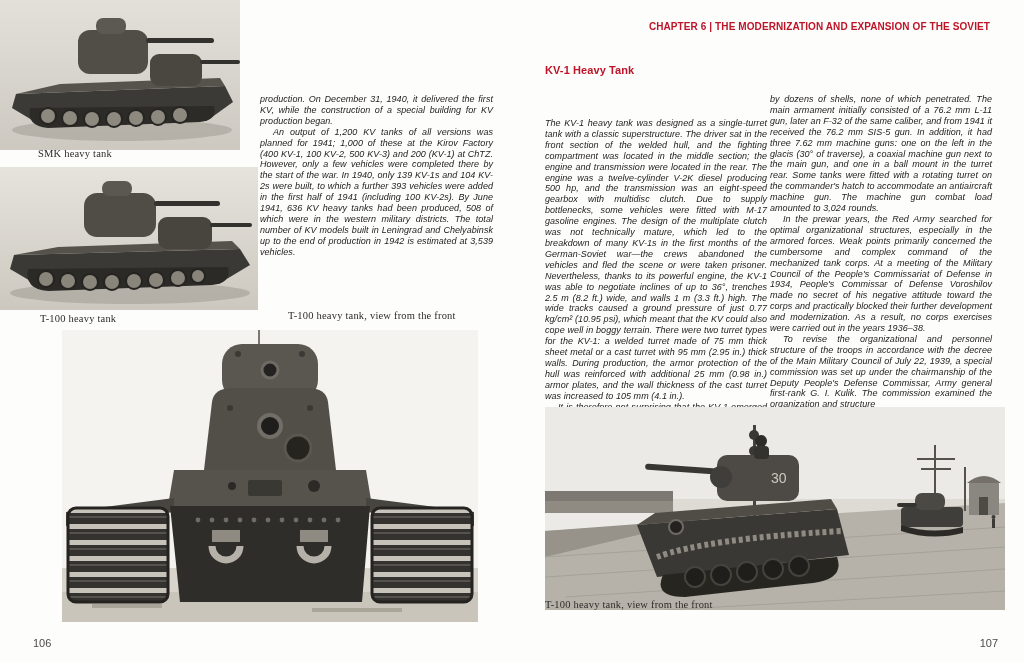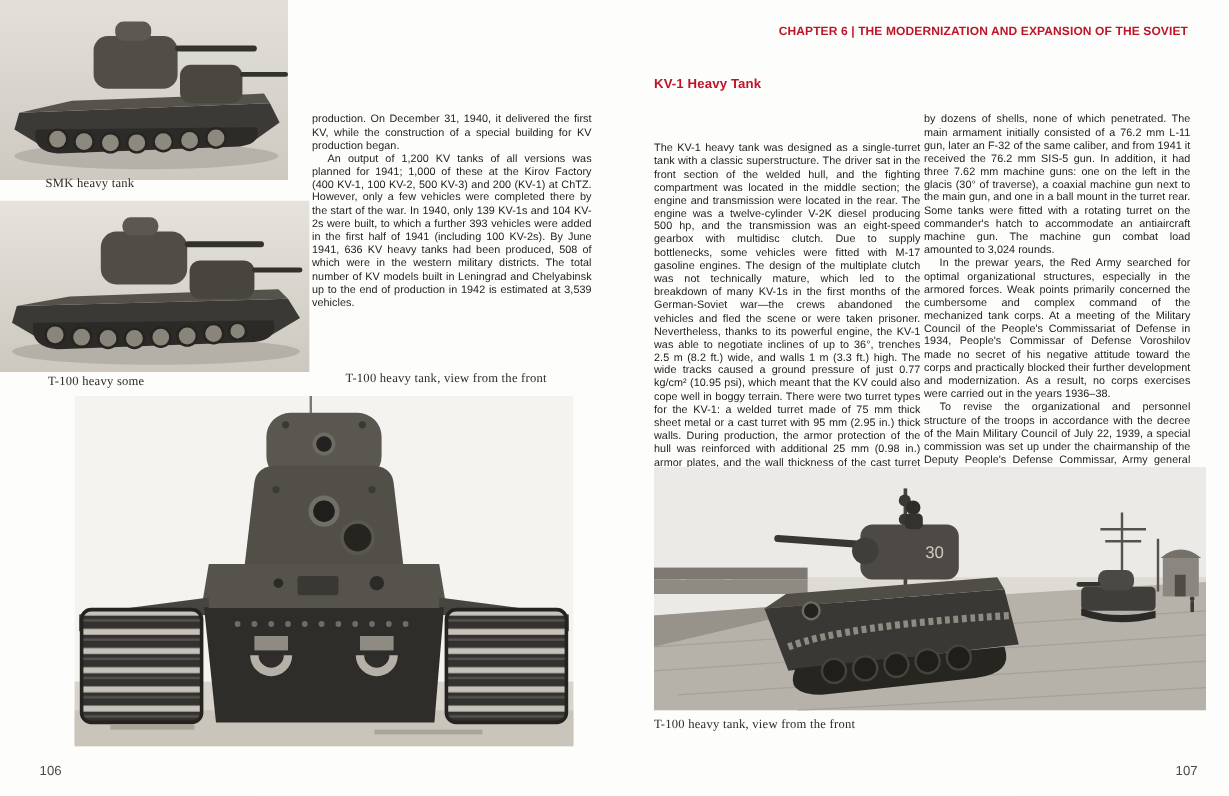--- a/index.html
+++ b/index.html
@@ -5,21 +5,21 @@
   html,body{margin:0;padding:0;background:#ffffff;}
   .spread{
     position:relative;width:1024px;height:663px;background:#fdfdfc;
     font-family:"Liberation Sans",sans-serif;color:#1e1c1a;overflow:hidden;
   }
   
   .bodycol{
     position:absolute;font-size:9px;line-height:10.9px;text-align:justify;
     color:#242220;letter-spacing:.05px;
   }
-  .bodycol p{margin:0;}
+  .bodycol p{margin:0;font-style:italic;}
   .bodycol p.indent{text-indent:13px;}
   
   .chapter-header{
     position:absolute;top:21px;right:34px;text-align:right;
     font-size:10px;font-weight:bold;line-height:12px;letter-spacing:.1px;
   }
   .section-title{
     position:absolute;left:545px;top:64px;font-size:11px;font-weight:bold;
     letter-spacing:.1px;
   }
@@ -97,21 +97,21 @@
       <circle cx="198" cy="109" r="7" fill="#89857b" stroke="#252421" stroke-width="2"></circle>
 
       <rect x="84" y="26" width="72" height="44" rx="13" fill="#504d47"></rect>
       <rect x="102" y="14" width="30" height="15" rx="7" fill="#5b5851"></rect>
       <rect x="154" y="34" width="66" height="5" rx="2.5" fill="#33312d"></rect>
 
       <rect x="158" y="50" width="54" height="32" rx="9" fill="#48453e"></rect>
       <rect x="210" y="56" width="42" height="4" rx="2" fill="#33312d"></rect>
     </svg>
   </span>
-  <div class="caption" style="left:40px;top:313px;">T-100 heavy some</div>
+  <div class="caption" style="left:40px;top:313px;">T-100 heavy tank</div>
   <div class="caption" style="left:288px;top:310px;">T-100 heavy tank, view from the front</div>
 
   <span class="photo" style="left:62px;top:330px;">
     <svg width="416" height="292" viewBox="0 0 416 292" xmlns="http://www.w3.org/2000/svg">
       <defs>
         <pattern id="tread" width="12" height="16" patternUnits="userSpaceOnUse">
           <rect width="12" height="16" fill="#34322f"></rect>
           <rect y="2" width="12" height="5" fill="#c7c3ba"></rect>
           <rect y="10" width="12" height="2" fill="#55534f"></rect>
         </pattern>
@@ -187,21 +187,21 @@
     <p>The KV-1 heavy tank was designed as a single-turret tank with a classic superstructure. The driver sat in the front section of the welded hull, and the fighting compartment was located in the middle section; the engine and transmission were located in the rear. The engine was a twelve-cylinder V-2K diesel producing 500 hp, and the transmission was an eight-speed gearbox with multidisc clutch. Due to supply bottlenecks, some vehicles were fitted with M-17 gasoline engines. The design of the multiplate clutch was not technically mature, which led to the breakdown of many KV-1s in the first months of the German-Soviet war—the crews abandoned the vehicles and fled the scene or were taken prisoner. Nevertheless, thanks to its powerful engine, the KV-1 was able to negotiate inclines of up to 36°, trenches 2.5 m (8.2 ft.) wide, and walls 1 m (3.3 ft.) high. The wide tracks caused a ground pressure of just 0.77 kg/cm² (10.95 psi), which meant that the KV could also cope well in boggy terrain. There were two turret types for the KV-1: a welded turret made of 75 mm thick sheet metal or a cast turret with 95 mm (2.95 in.) thick walls. During production, the armor protection of the hull was reinforced with additional 25 mm (0.98 in.) armor plates, and the wall thickness of the cast turret was increased to 105 mm (4.1 in.).</p>
     <p class="indent">It is therefore not surprising that the KV-1 emerged unscathed from many battles, although it was often struck</p>
   </div>
 
   <div class="bodycol" style="left:770px;top:94px;width:222px;">
     <p>by dozens of shells, none of which penetrated. The main armament initially consisted of a 76.2 mm L-11 gun, later an F-32 of the same caliber, and from 1941 it received the 76.2 mm SIS-5 gun. In addition, it had three 7.62 mm machine guns: one on the left in the glacis (30° of traverse), a coaxial machine gun next to the main gun, and one in a ball mount in the turret rear. Some tanks were fitted with a rotating turret on the commander's hatch to accommodate an antiaircraft machine gun. The machine gun combat load amounted to 3,024 rounds.</p>
     <p class="indent">In the prewar years, the Red Army searched for optimal organizational structures, especially in the armored forces. Weak points primarily concerned the cumbersome and complex command of the mechanized tank corps. At a meeting of the Military Council of the People's Commissariat of Defense in 1934, People's Commissar of Defense Voroshilov made no secret of his negative attitude toward the corps and practically blocked their further development and modernization. As a result, no corps exercises were carried out in the years 1936–38.</p>
     <p class="indent">To revise the organizational and personnel structure of the troops in accordance with the decree of the Main Military Council of July 22, 1939, a special commission was set up under the chairmanship of the Deputy People's Defense Commissar, Army general first-rank G. I. Kulik. The commission examined the organization and structure</p>
   </div>
 
-  <span class="photo" style="left:545px;top:389px;">
+  <span class="photo" style="left:545px;top:407px;">
     <svg width="460" height="203" viewBox="0 0 460 203" xmlns="http://www.w3.org/2000/svg">
       <rect width="460" height="203" fill="#eceae6"></rect>
 
       <rect y="92" width="460" height="14" fill="#dedbd5"></rect>
 
       <rect x="0" y="84" width="128" height="12" fill="#787items470" opacity="0"></rect>
       <rect x="0" y="84" width="128" height="10" fill="#7d7972"></rect>
       <path d="M10,106 a14,12 0 0,1 28,0 Z" fill="#eceae6"></path>
       <path d="M48,106 a14,12 0 0,1 28,0 Z" fill="#eceae6"></path>
       <rect x="0" y="94" width="128" height="12" fill="#8f8b83"></rect>

